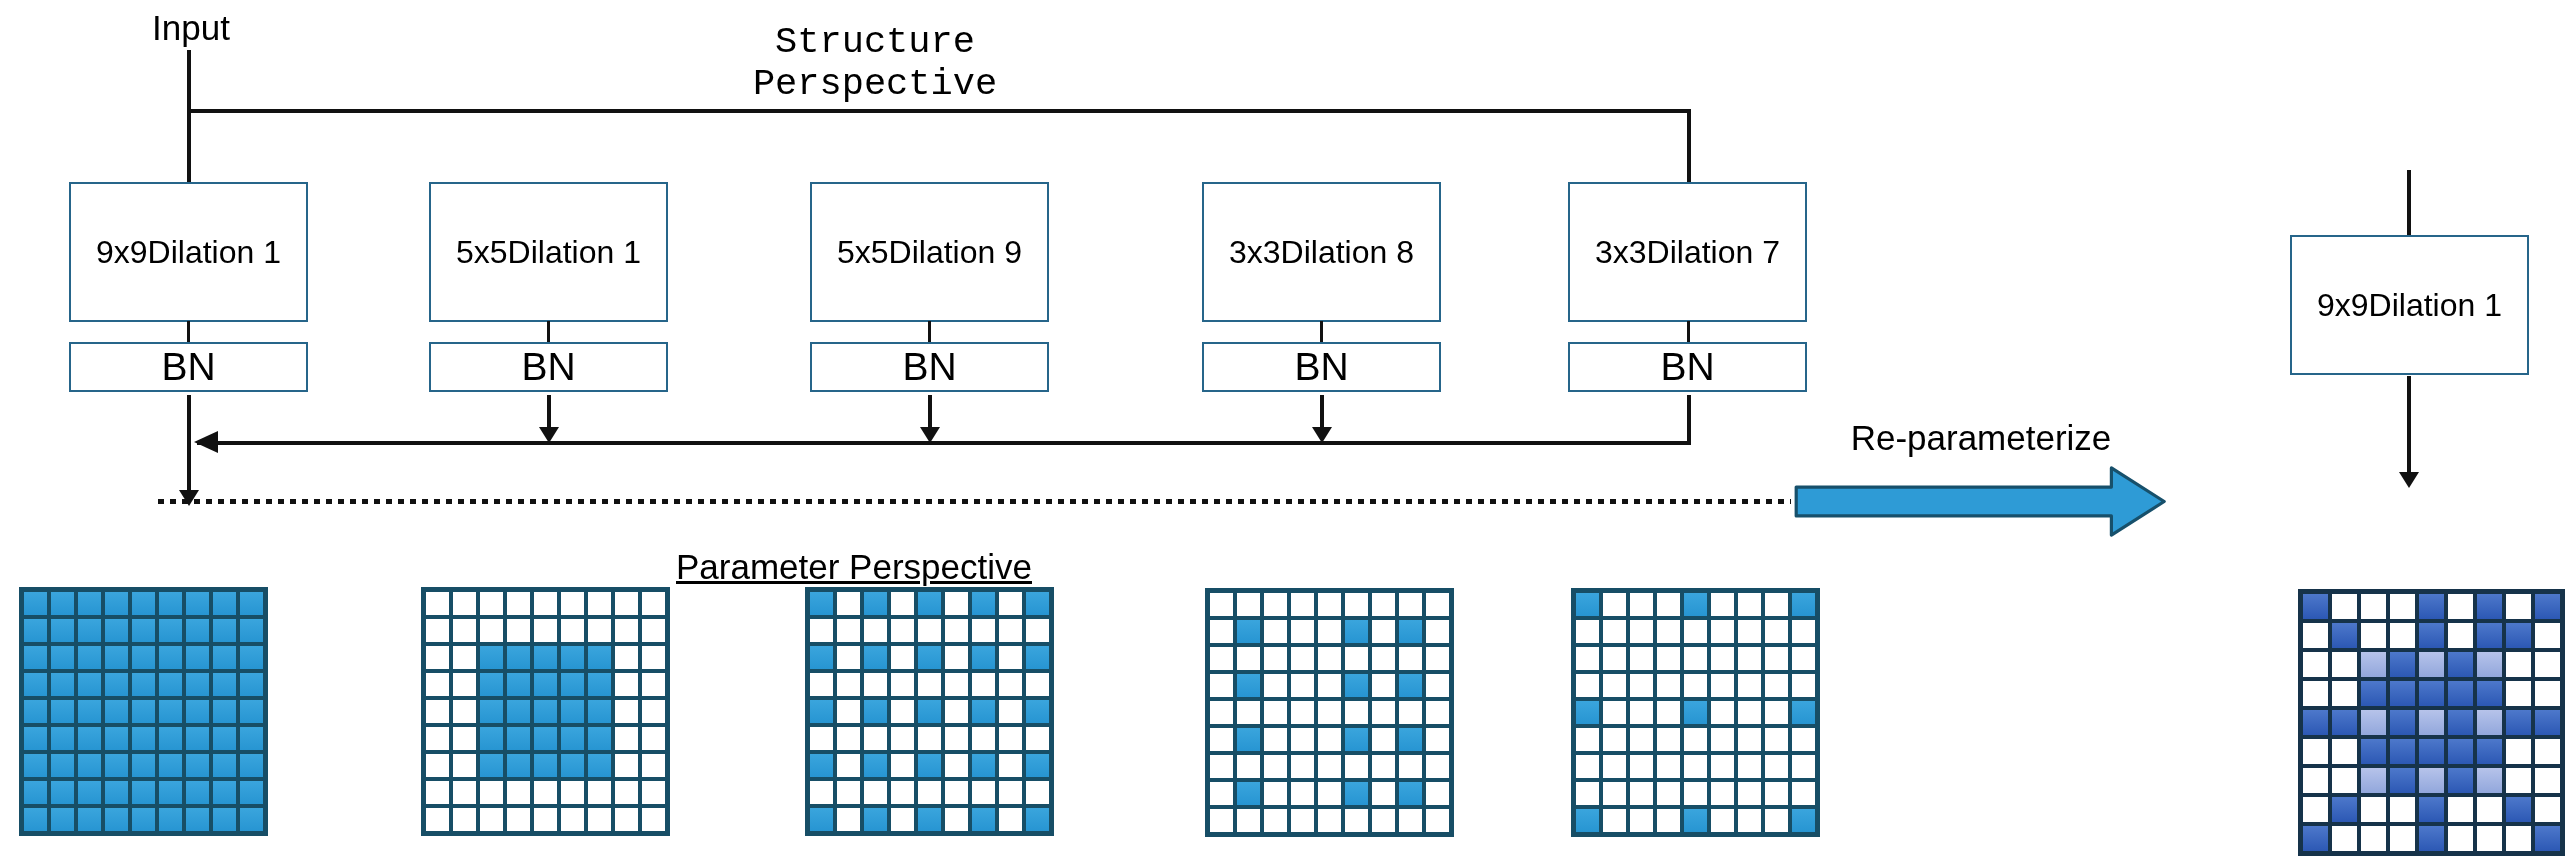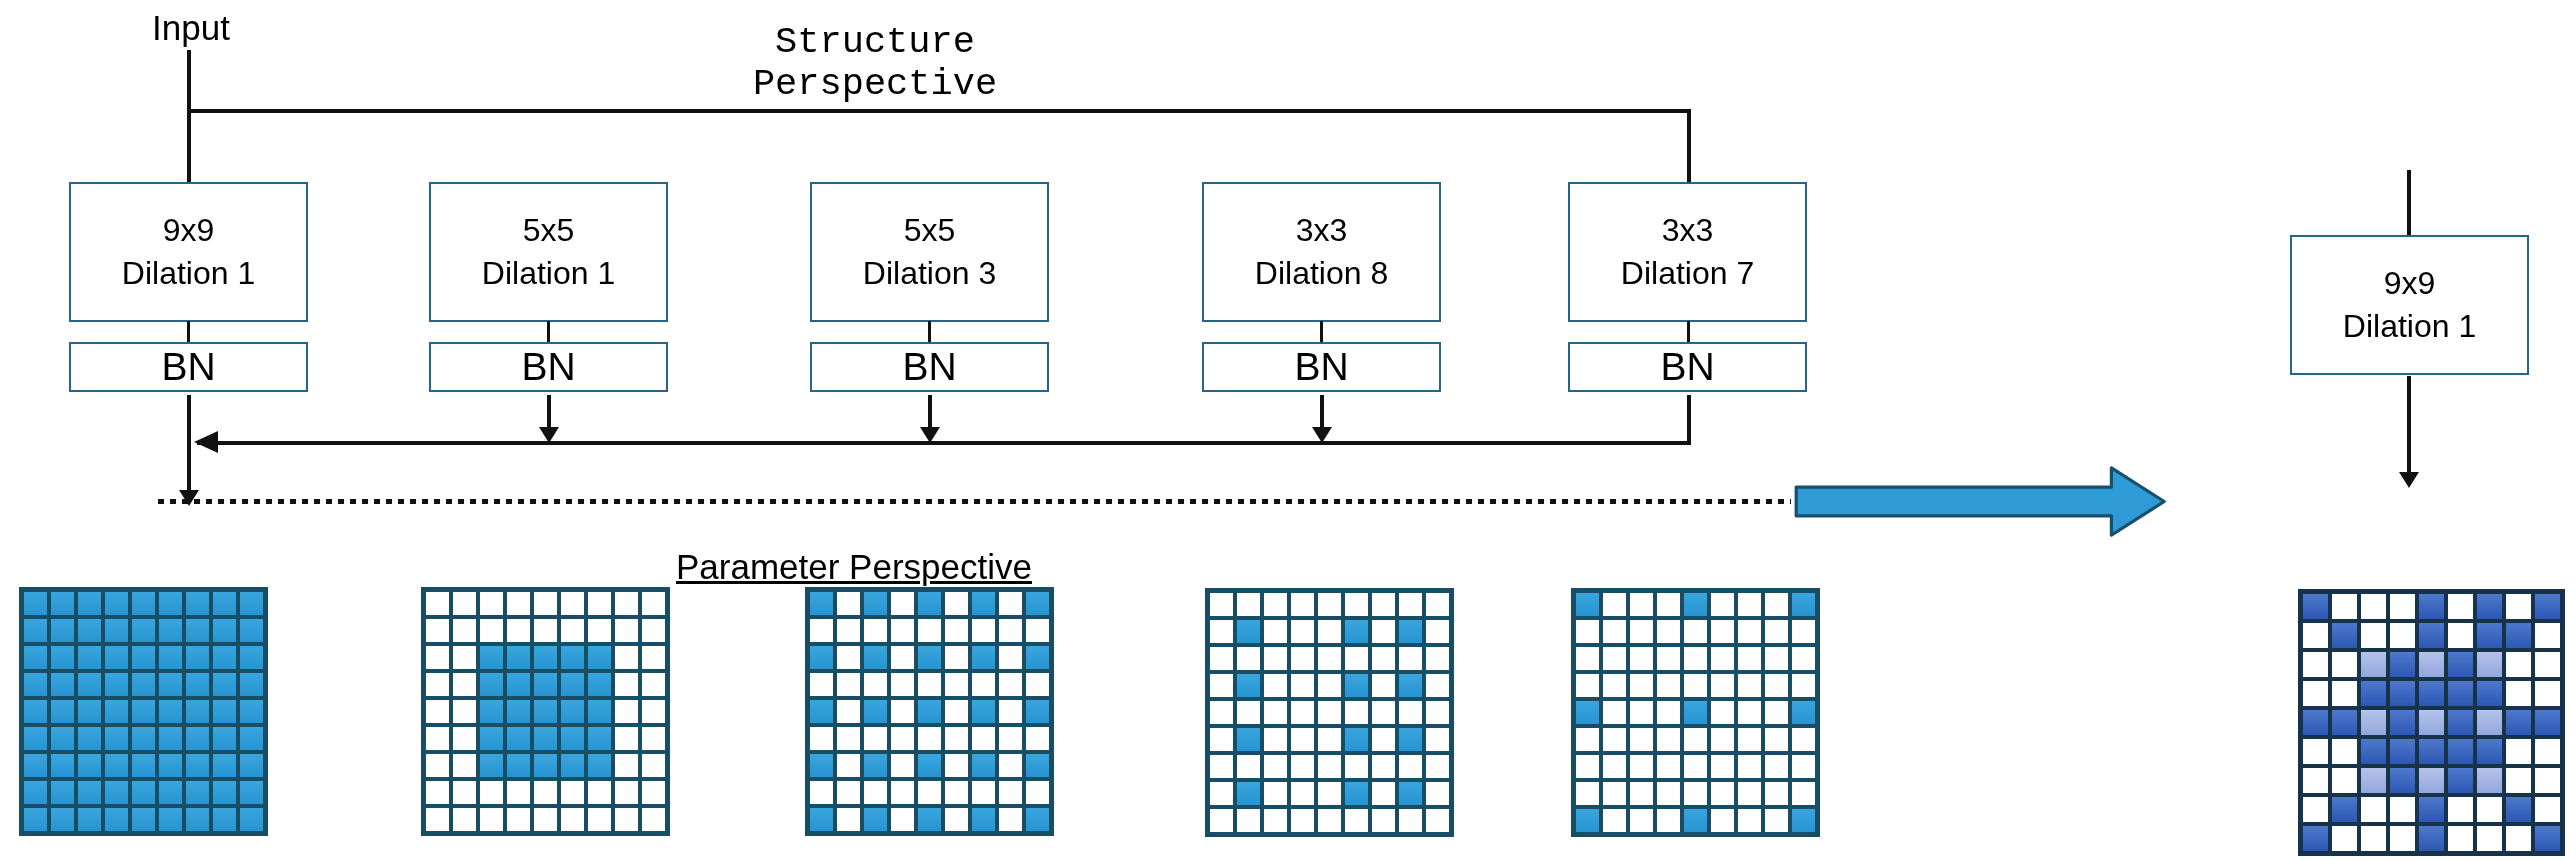--- a/index.html
+++ b/index.html
@@ -11,21 +11,21 @@
     color:#000;
     overflow:hidden;
   }
   .txt{position:absolute;text-align:center;color:#000;}
   .title{font-size:37px;font-family:Liberation Mono, monospace;}
   .lbl{font-size:35px;}
   
   .convbox{
     position:absolute;top:182px;width:235px;height:136px;
     border:2.4px solid var(--box_border);background:#fff;
-    display:flex;flex-direction:column;align-items:center;justify-content:center;
+    display:flex;flex-direction:row;align-items:center;justify-content:center;
     font-size:32px;line-height:43px;
   }
   .bnbox{
     position:absolute;top:342px;width:235px;height:46px;
     border:2.4px solid var(--box_border);background:#fff;
     display:flex;align-items:center;justify-content:center;
     font-size:39px;
   }
   .resultbox{top:235px;}
   
@@ -78,21 +78,21 @@
     <span>5x5</span>
     <span>Dilation 1</span>
   </div>
   <div class="vline" style="left:547px;top:321px;width:3.2px;height:21px;"></div>
   <div class="bnbox" style="left:429px;">
     <span>BN</span>
   </div>
 
   <div class="convbox" style="left:810px;">
     <span>5x5</span>
-    <span>Dilation 3</span>
+    <span>Dilation 9</span>
   </div>
   <div class="vline" style="left:928px;top:321px;width:3.2px;height:21px;"></div>
   <div class="bnbox" style="left:810px;">
     <span>BN</span>
   </div>
 
   <div class="convbox" style="left:1202px;">
     <span>3x3</span>
     <span>Dilation 8</span>
   </div>
@@ -122,20 +122,21 @@
   <div class="vline" style="left:1320px;top:395px;width:4px;height:35px;"></div>
   <div class="tri tri-down" style="left:1312px;top:427px;"></div>
 
   <div class="vline" style="left:1687px;top:395px;width:4px;height:50px;"></div>
 
   <div class="hline" style="left:197px;top:441px;width:1494px;height:4px;"></div>
   <div class="tri tri-left" style="left:194px;top:431px;"></div>
 
   <div class="dotline"></div>
 
+  <div class="txt lbl" style="left:1781px;top:418px;width:400px;">Re-parameterize</div>
   <svg class="arrowsvg" width="376" height="77" viewBox="0 0 470 96">
     <polygon points="4,30 398,30 398,6 464,48 398,90 398,66 4,66" style="fill:var(--arrow_fill);stroke:var(--arrow_stroke);stroke-width:4;stroke-linejoin:round;"></polygon>
   </svg>
 
   <div class="vline" style="left:2407px;top:170px;width:4px;height:65px;"></div>
   <div class="convbox resultbox" style="left:2290px;">
     <span>9x9</span>
     <span>Dilation 1</span>
   </div>
   <div class="vline" style="left:2407px;top:376px;width:4px;height:98px;"></div>

